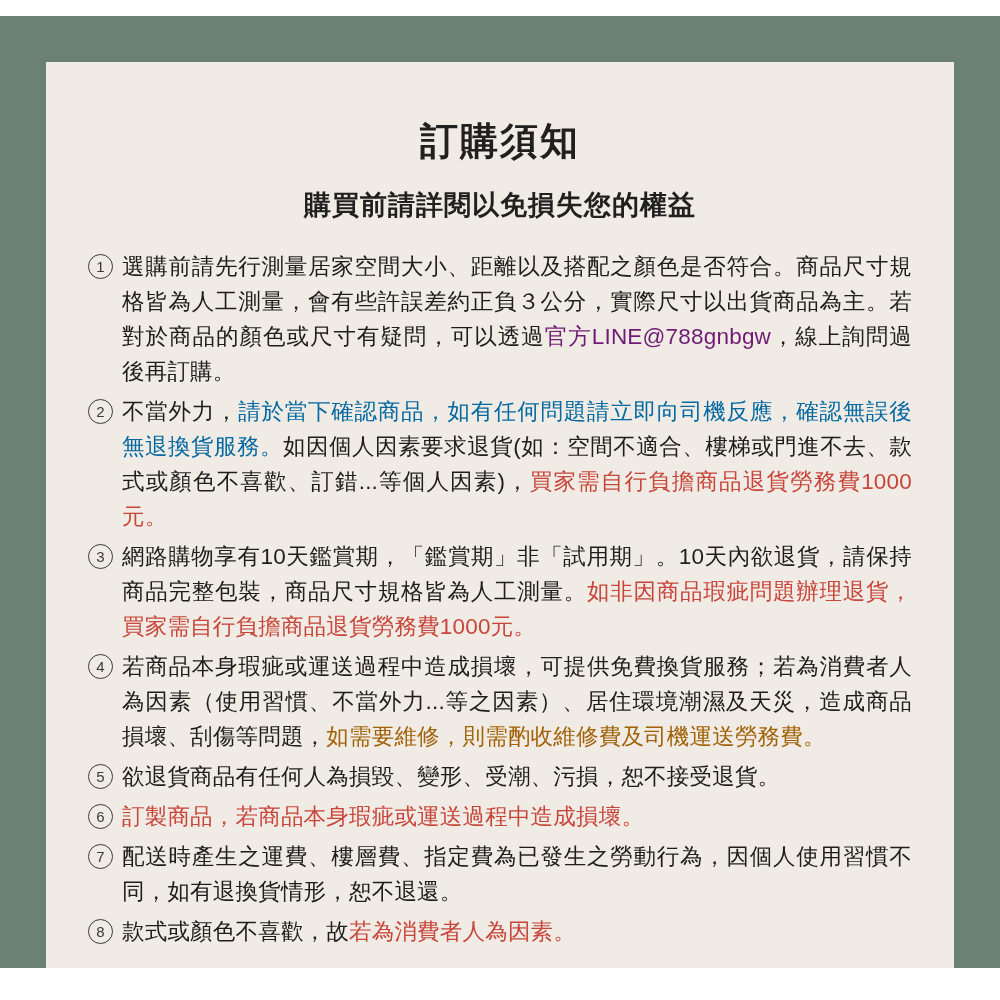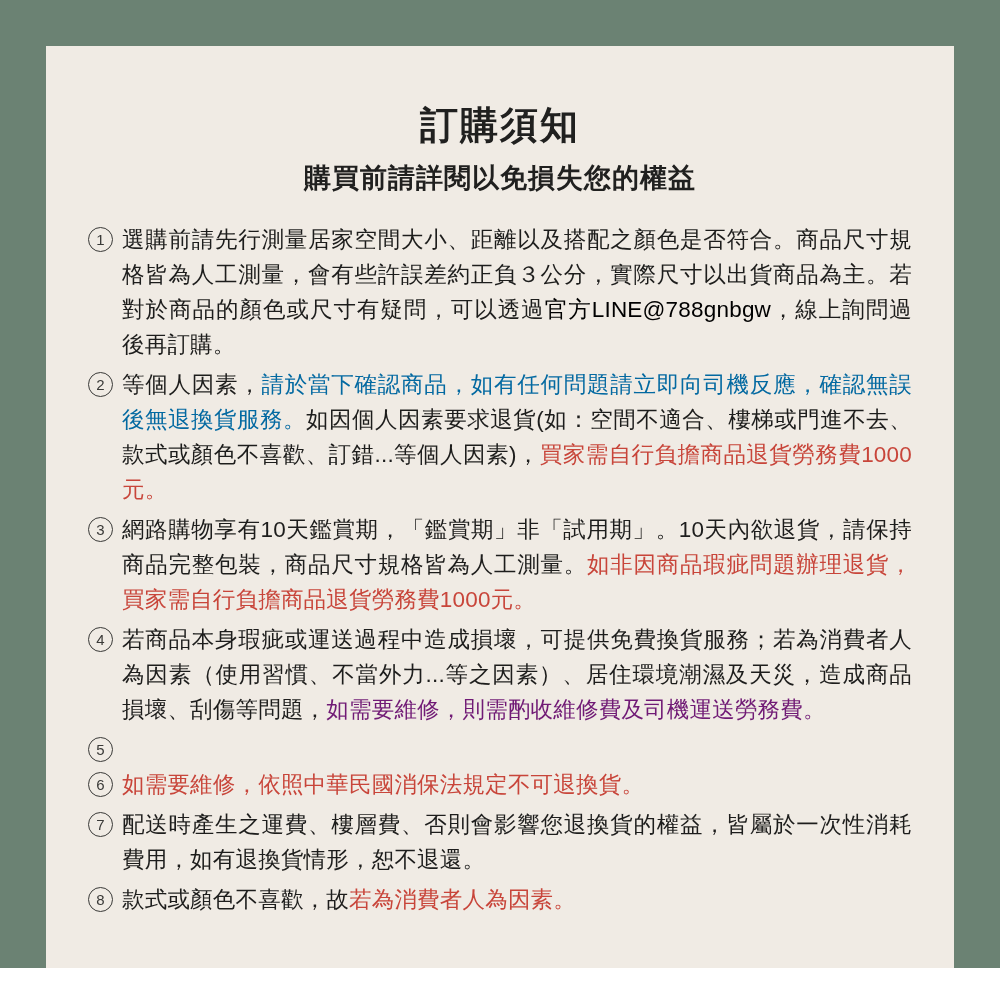--- a/index.html
+++ b/index.html
@@ -15,21 +15,21 @@
   .page {
     position: relative;
     width: 1000px;
     height: 1000px;
     background: #ffffff;
     box-sizing: border-box;
   }
   .frame {
     position: absolute;
     left: 0;
-    top: 0;
+    top: 16px;
     width: 1000px;
     height: 968px;
     background: #6b8273;
     box-sizing: border-box;
     padding: 46px 46px 0 46px;
   }
   .card {
     width: 908px;
     height: 922px;
     background: #f0ebe4;
@@ -44,21 +44,21 @@
     color: #20201f;
     letter-spacing: 2px;
     line-height: 1.15;
   }
   .subtitle {
     text-align: center;
     font-size: 27px;
     font-weight: bold;
     color: #20201f;
     letter-spacing: 1px;
-    margin-top: 12px;
+    margin-top: 23px;
   }
   .list {
     margin-top: 26px;
     padding: 0 8px 0 8px;
   }
   .item {
     display: flex;
     align-items: flex-start;
     margin-bottom: 5px;
   }
@@ -100,44 +100,45 @@
 <body>
 
 <div class="page">
   <div class="frame">
     <div class="card">
       <div class="title">訂購須知</div>
       <div class="subtitle">購買前請詳閱以免損失您的權益</div>
       <div class="list" id="notice-list">
           <div class="item">
             <div class="num">1</div>
-            <div class="txt"><span>選購前請先行測量居家空間大小、距離以及搭配之顏色是否符合。商品尺寸規格皆為人工測量，會有些許誤差約正負３公分，實際尺寸以出貨商品為主。若對於商品的顏色或尺寸有疑問，可以透過</span><span class="red" style="color: #000000;">官方LINE@788gnbgw</span><span>，線上詢問過後再訂購。</span></div>
+            <div class="txt"><span>選購前請先行測量居家空間大小、距離以及搭配之顏色是否符合。商品尺寸規格皆為人工測量，會有些許誤差約正負３公分，實際尺寸以出貨商品為主。若對於商品的顏色或尺寸有疑問，可以透過</span><span class="red" style="color: #701a75;">官方LINE@788gnbgw</span><span>，線上詢問過後再訂購。</span></div>
           </div>
           <div class="item">
             <div class="num">2</div>
-            <div class="txt"><span>等個人因素，</span><span class="red" style="color: #0369a1;">請於當下確認商品，如有任何問題請立即向司機反應，確認無誤後無退換貨服務。</span><span>如因個人因素要求退貨(如：空間不適合、樓梯或門進不去、款式或顏色不喜歡、訂錯...等個人因素)，</span><span class="red" style="color: rgb(200, 69, 58);">買家需自行負擔商品退貨勞務費1000元。</span></div>
+            <div class="txt"><span>不當外力，</span><span class="red" style="color: #0369a1;">請於當下確認商品，如有任何問題請立即向司機反應，確認無誤後無退換貨服務。</span><span>如因個人因素要求退貨(如：空間不適合、樓梯或門進不去、款式或顏色不喜歡、訂錯...等個人因素)，</span><span class="red" style="color: rgb(200, 69, 58);">買家需自行負擔商品退貨勞務費1000元。</span></div>
           </div>
           <div class="item">
             <div class="num">3</div>
             <div class="txt"><span>網路購物享有10天鑑賞期，「鑑賞期」非「試用期」。10天內欲退貨，請保持商品完整包裝，商品尺寸規格皆為人工測量。</span><span class="red" style="color: rgb(200, 69, 58);">如非因商品瑕疵問題辦理退貨，買家需自行負擔商品退貨勞務費1000元。</span></div>
           </div>
           <div class="item">
             <div class="num">4</div>
-            <div class="txt"><span>若商品本身瑕疵或運送過程中造成損壞，可提供免費換貨服務；若為消費者人為因素（使用習慣、不當外力...等之因素）、居住環境潮濕及天災，造成商品損壞、刮傷等問題，</span><span class="red" style="color: #701a75;">如需要維修，則需酌收維修費及司機運送勞務費。</span></div>
+            <div class="txt"><span>若商品本身瑕疵或運送過程中造成損壞，可提供免費換貨服務；若為消費者人為因素（使用習慣、不當外力...等之因素）、居住環境潮濕及天災，造成商品損壞、刮傷等問題，</span><span class="red" style="color: #a16207;">如需要維修，則需酌收維修費及司機運送勞務費。</span></div>
           </div>
           <div class="item">
             <div class="num">5</div>
+            <div class="txt"><span>欲退貨商品有任何人為損毀、變形、受潮、污損，恕不接受退貨。</span></div>
           </div>
           <div class="item">
             <div class="num">6</div>
-            <div class="txt"><span class="red" style="color: rgb(200, 69, 58);">如需要維修，依照中華民國消保法規定不可退換貨。</span></div>
+            <div class="txt"><span class="red" style="color: rgb(200, 69, 58);">訂製商品，若商品本身瑕疵或運送過程中造成損壞。</span></div>
           </div>
           <div class="item">
             <div class="num">7</div>
-            <div class="txt"><span>配送時產生之運費、樓層費、否則會影響您退換貨的權益，皆屬於一次性消耗費用，如有退換貨情形，恕不退還。</span></div>
+            <div class="txt"><span>配送時產生之運費、樓層費、指定費為已發生之勞動行為，因個人使用習慣不同，如有退換貨情形，恕不退還。</span></div>
           </div>
           <div class="item">
             <div class="num">8</div>
             <div class="txt"><span>款式或顏色不喜歡，故</span><span class="red" style="color: rgb(200, 69, 58);">若為消費者人為因素。</span></div>
           </div>
         </div>
     </div>
   </div>
   <div class="bottom-strip"></div>
 </div>

